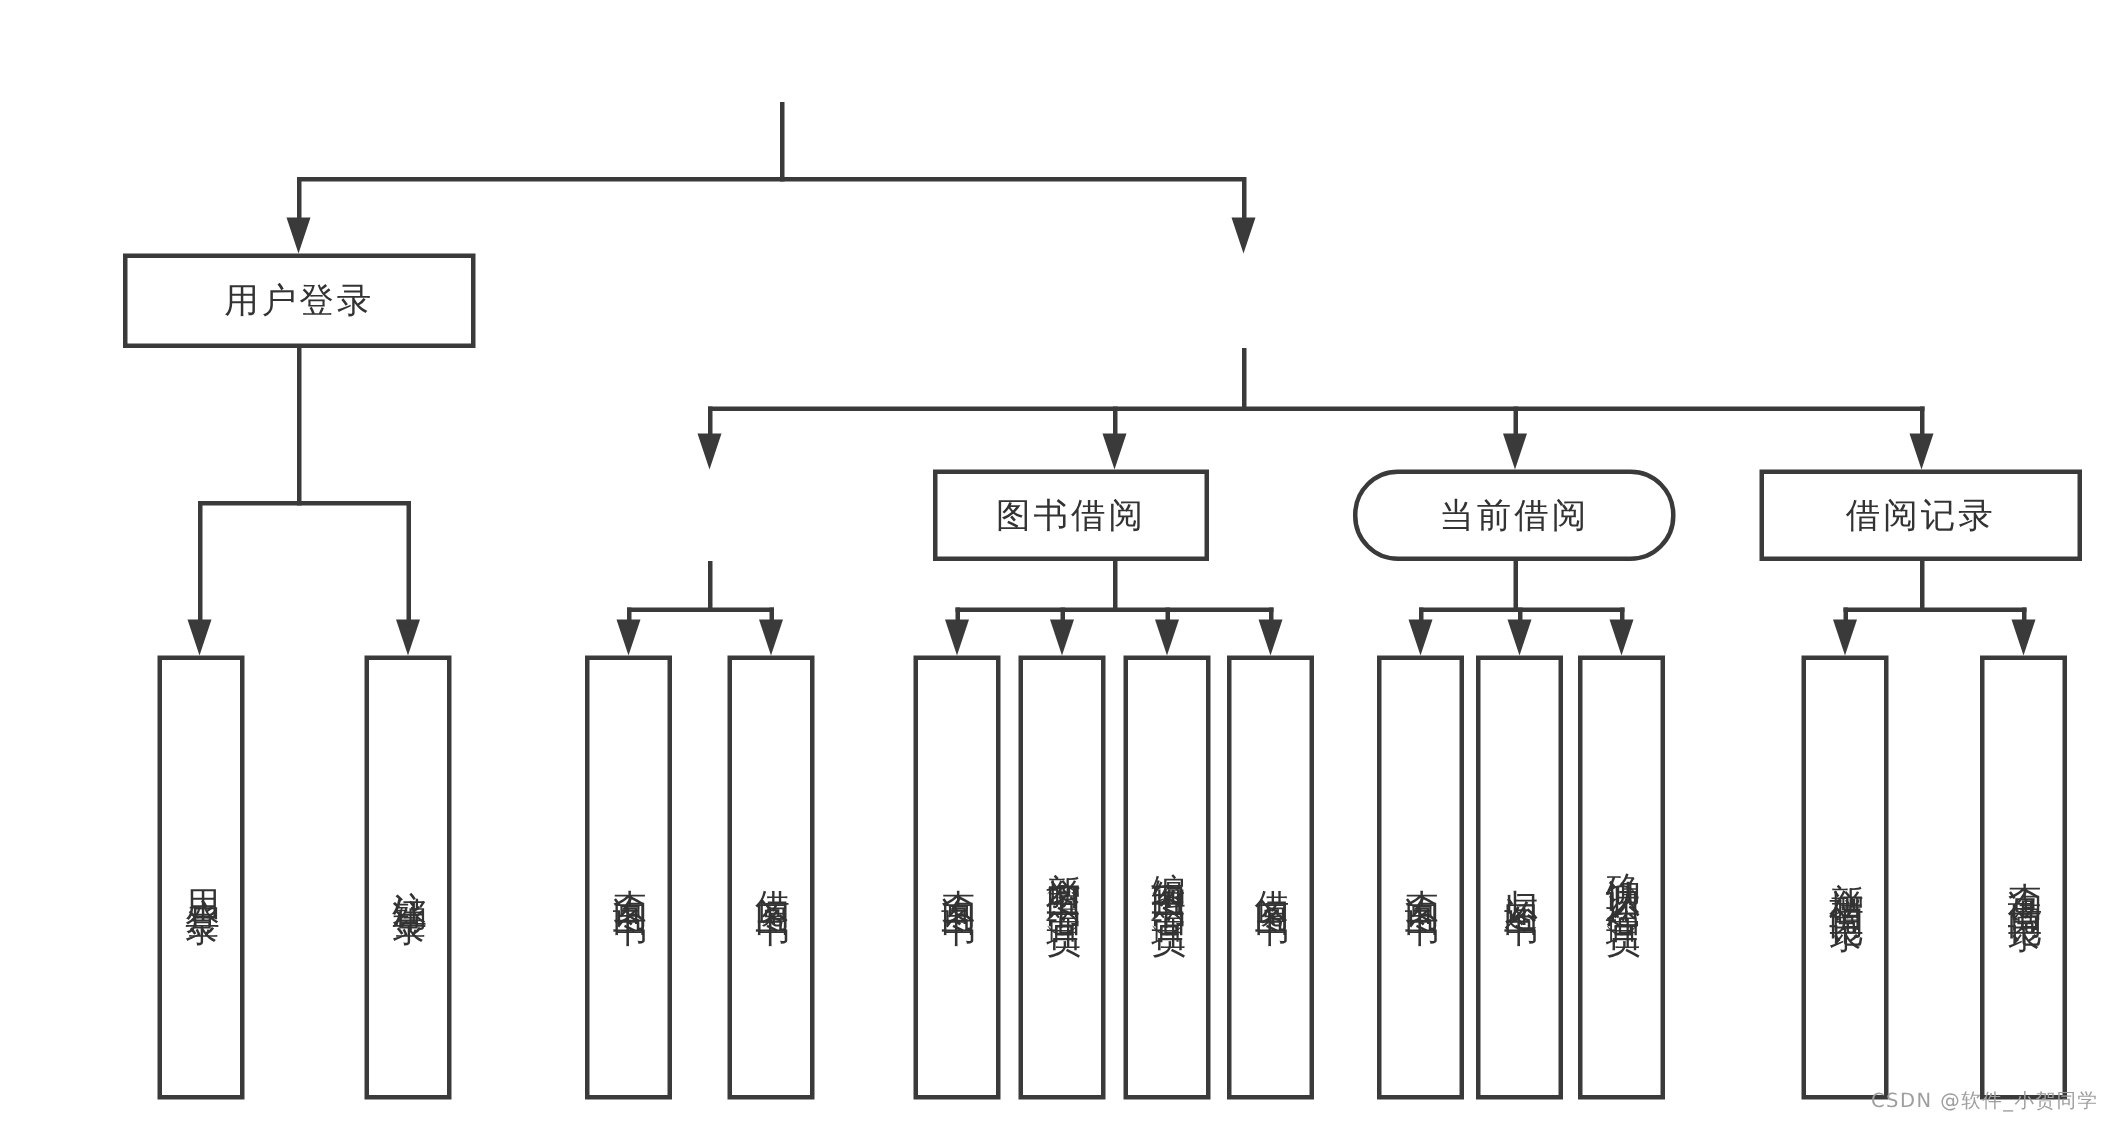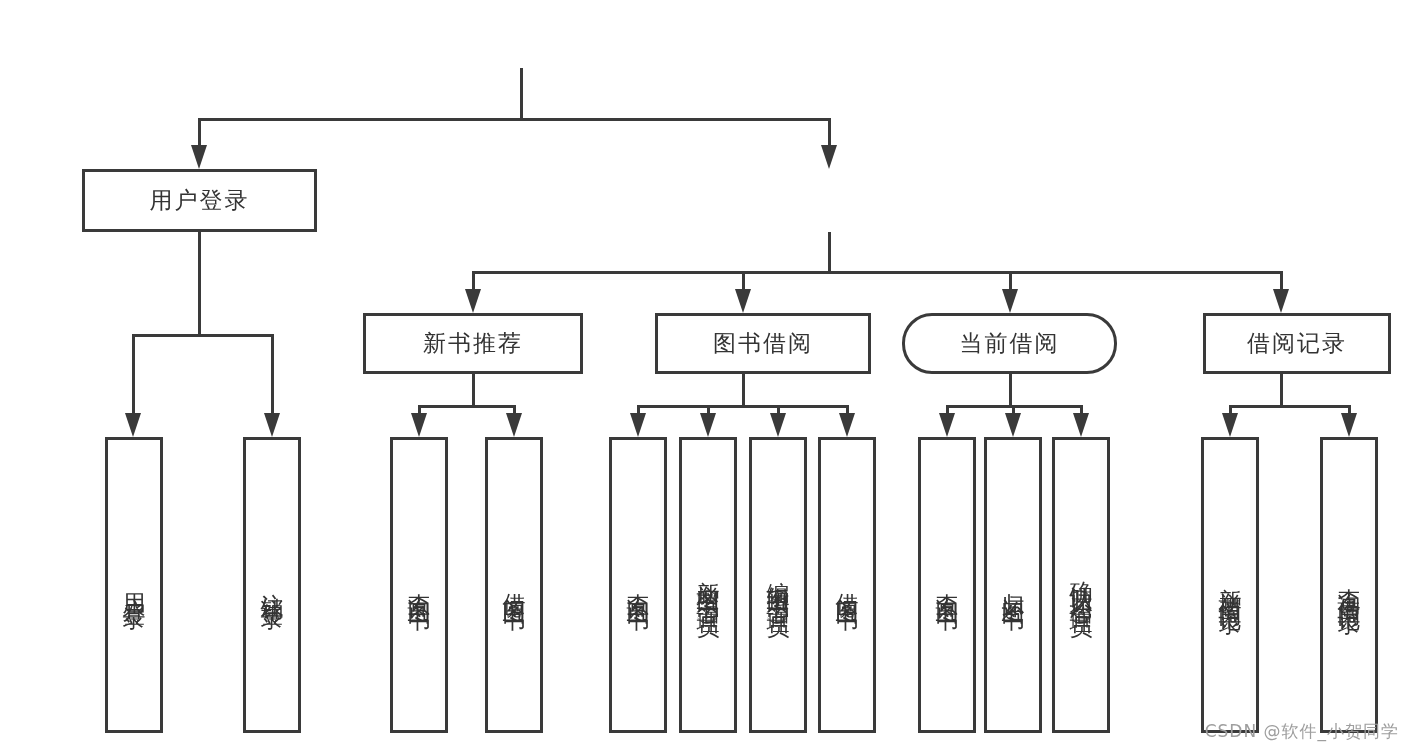--- a/index.html
+++ b/index.html
@@ -39,46 +39,43 @@
   .arrow{
     position:absolute;
     width:0;height:0;
     border-left:8px solid transparent;
     border-right:8px solid transparent;
     border-top:24px solid #3a3a3a;
   }
   .watermark{
     position:absolute;
     right:6px;bottom:4px;
-    font-size:17px;
+    font-size:13px;
     color:#9e9e9e;
     letter-spacing:1px;
     white-space:nowrap;
   }
 </style>
 </head>
 <body>
 
 <div class="canvas">
 
 
   <div class="node" style="left:82px;top:169px;width:235px;height:63px;">
     <span class="lbl">用户登录</span>
   </div>
 
-  <div class="node" style="left:363px;top:313px;width:220px;height:61px;">
-    <span class="lbl">新书推荐</span>
-  </div>
-  <div class="node" style="left:655px;top:313px;width:216px;height:61px;">
+  <div class="node" style="left:622px;top:313px;width:184px;height:61px;">
     <span class="lbl">图书借阅</span>
   </div>
   <div class="node" style="left:902px;top:313px;width:215px;height:61px;border-radius:30px;">
     <span class="lbl">当前借阅</span>
   </div>
-  <div class="node" style="left:1203px;top:313px;width:188px;height:61px;">
+  <div class="node" style="left:1173px;top:313px;width:215px;height:61px;">
     <span class="lbl">借阅记录</span>
   </div>
 
   <div class="node leaf" style="left:105px;">
     <span class="lbl">用户登录</span>
   </div>
   <div class="node leaf" style="left:243px;">
     <span class="lbl">注销登录</span>
   </div>
 

